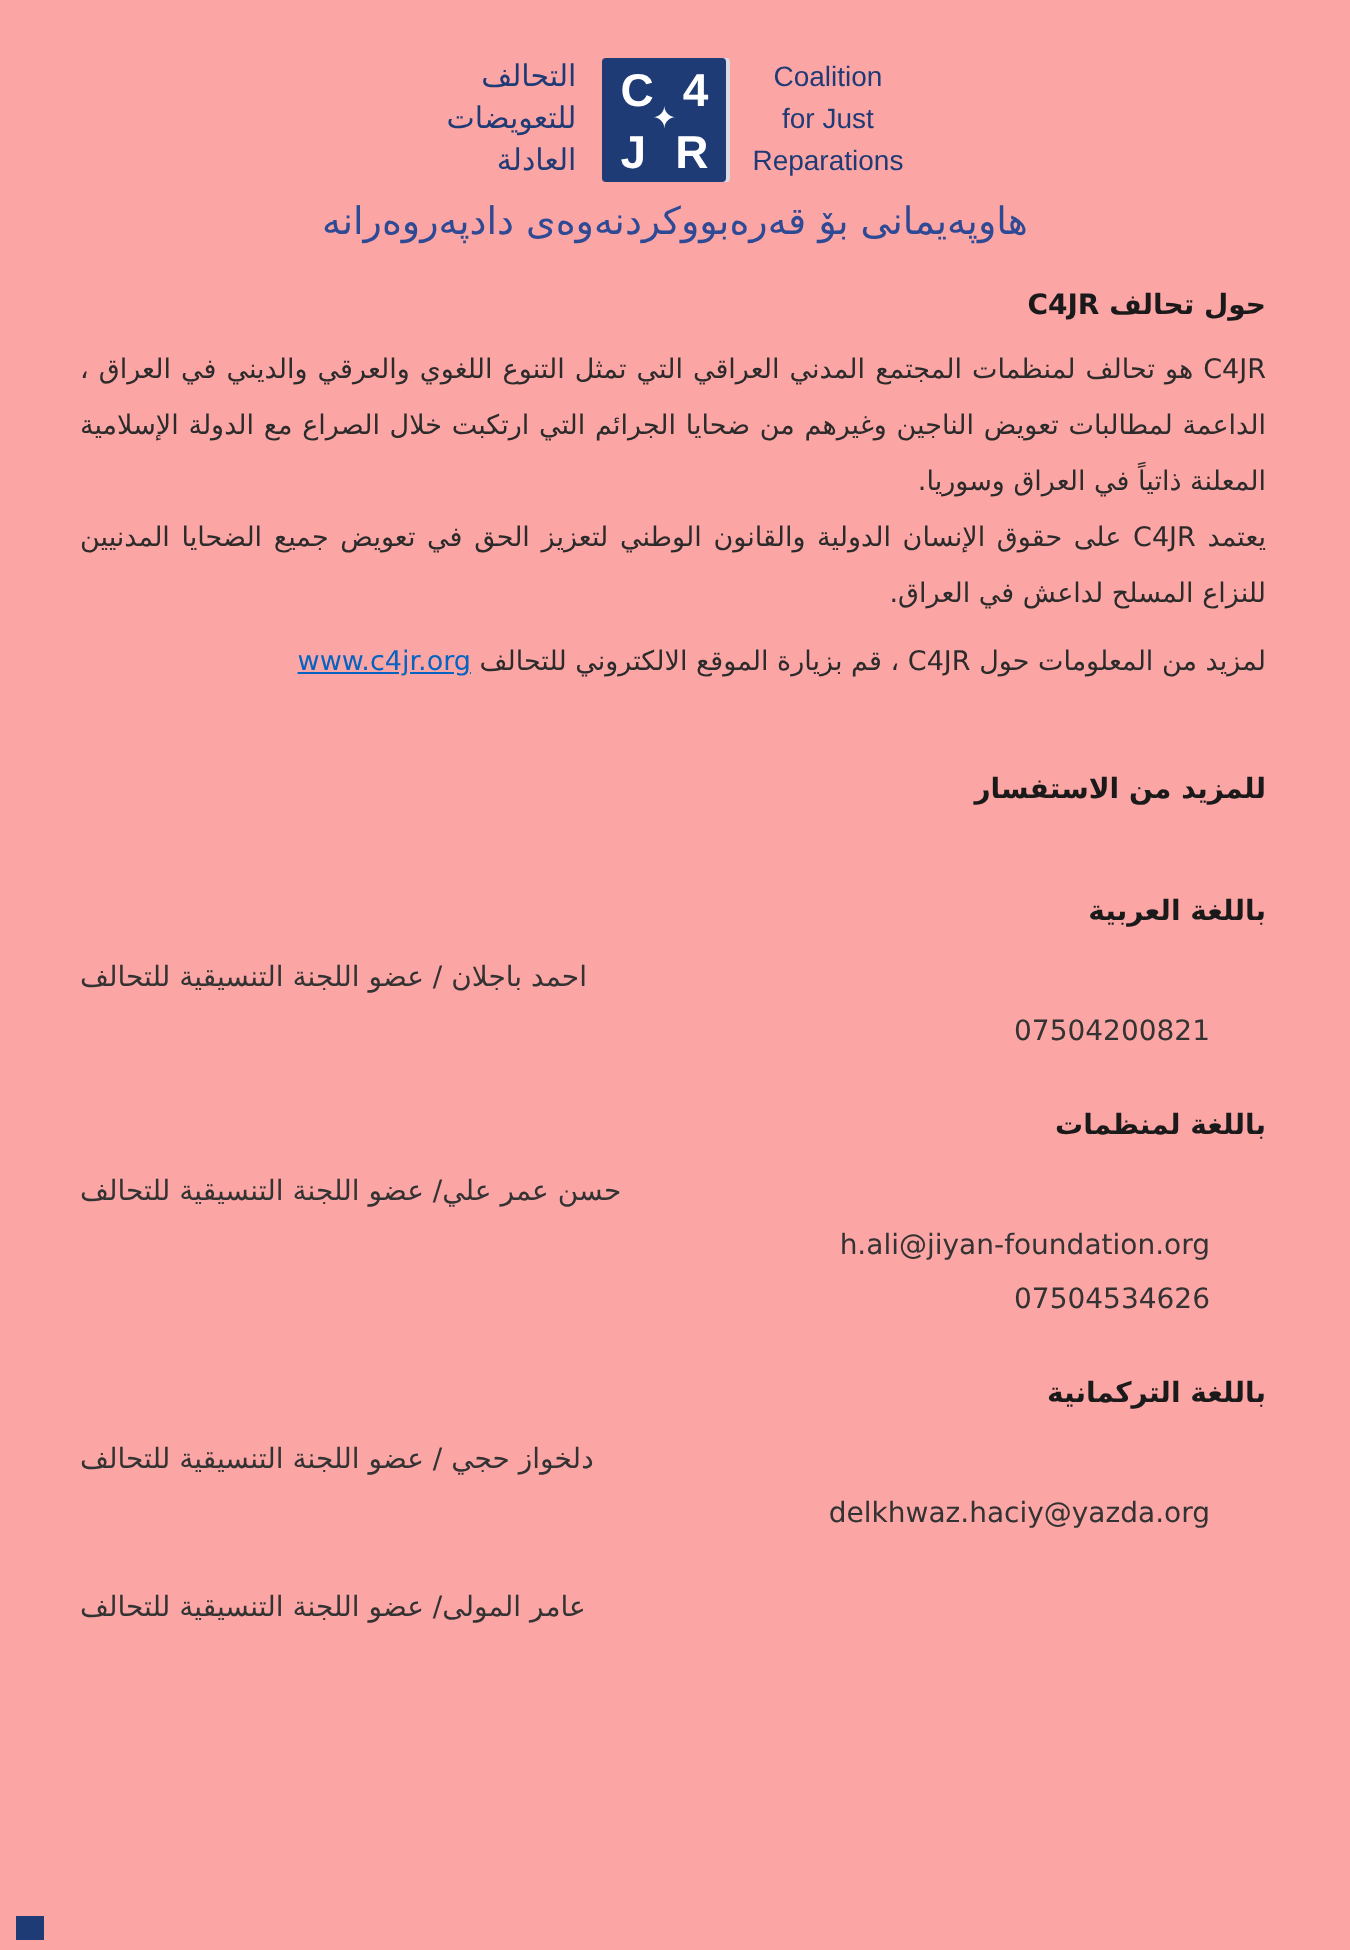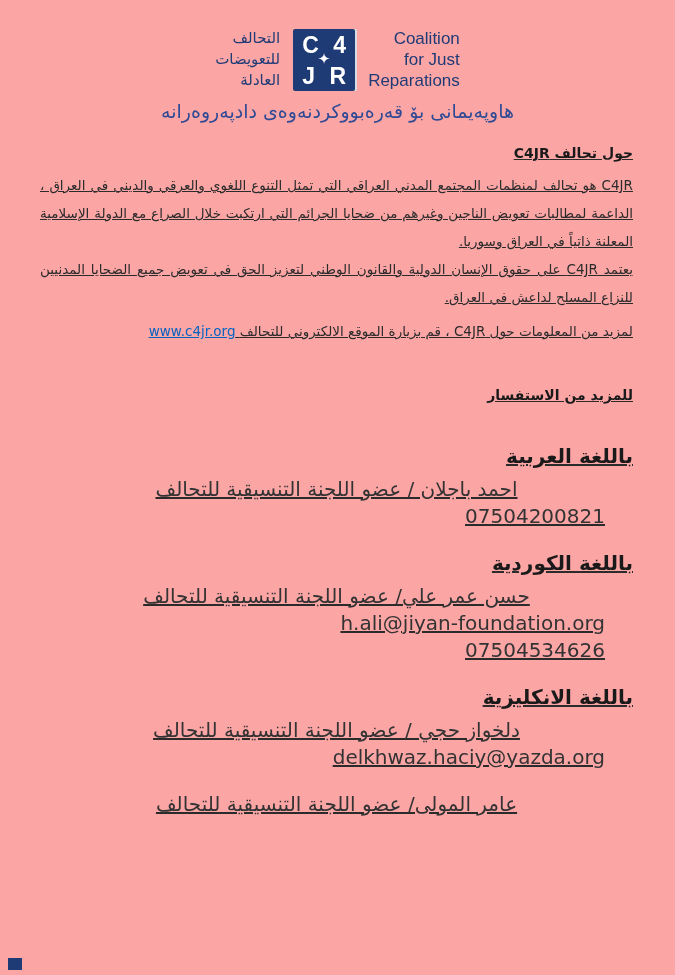--- a/index.html
+++ b/index.html
@@ -50,42 +50,41 @@
   }
   .logo-star {
     position: absolute;
     left: 50%; top: 50%;
     transform: translate(-50%, -54%);
     color: #ffffff;
     font-size: 15px;
     line-height: 15px;
   }
   .logo-english {
-    text-align: right;
+    text-align: center;
     color: #1f3b76;
     font-family: "Liberation Sans", sans-serif;
-    font-size: 17px;
+    font-size: 14px;
     line-height: 21px;
   }
 
   .tagline {
     margin-top: 8px;
     text-align: center;
     direction: rtl;
     color: #2e4a95;
     font-size: 19px;
     line-height: 24px;
   }
 
   
   .content {
     direction: rtl;
     padding: 0 42px 0 40px;
     font-size: 13.5px;
-    text-decoration: underline;
   }
   .about-heading {
     margin-top: 22px;
     font-weight: bold;
     font-size: 14px;
     color: #1a1a1a;
     text-align: right;
   }
   .para {
     margin: 10px 0 0 0;
@@ -108,32 +107,32 @@
   }
 
   .inquiries-heading {
     margin-top: 42px;
     font-weight: bold;
     font-size: 14px;
     color: #1a1a1a;
     text-align: right;
   }
 
-  .contact { margin-top: 20px; font-size: 20px; }
+  .contact { margin-top: 20px; font-size: 14px; }
   .contact.first { margin-top: 40px; }
   .contact .lang {
     font-weight: bold;
     color: #1a1a1a;
     line-height: 27px;
     margin-bottom: 6px;
     text-align: right;
   }
   .contact .name {
     line-height: 27px;
-    text-align: center;
+    text-align: left;
     color: #333333;
   }
   .contact .email,
   .contact .phone {
     direction: ltr;
     text-align: right;
     line-height: 27px;
     padding-left: 0;
     padding-right: 28px;
     color: #333333;
@@ -193,28 +192,28 @@
 
     <div class="inquiries-heading">للمزيد من الاستفسار</div>
 
     <div class="contact first">
       <div class="lang">باللغة العربية</div>
       <div class="name">احمد باجلان / عضو اللجنة التنسيقية للتحالف</div>
       <div class="phone">07504200821</div>
     </div>
 
     <div class="contact">
-      <div class="lang">باللغة الكوردية</div>
+      <div class="lang">باللغة لمنظمات</div>
       <div class="name">حسن عمر علي/ عضو اللجنة التنسيقية للتحالف</div>
       <div class="email">h.ali@jiyan-foundation.org</div>
       <div class="phone">07504534626</div>
     </div>
 
     <div class="contact">
-      <div class="lang">باللغة الانكليزية</div>
+      <div class="lang">باللغة التركمانية</div>
       <div class="name">دلخواز حجي / عضو اللجنة التنسيقية للتحالف</div>
       <div class="email">delkhwaz.haciy@yazda.org</div>
     </div>
 
     <div class="contact">
       <div class="name">عامر المولى/ عضو اللجنة التنسيقية للتحالف</div>
     </div>
 
   </div>
 

